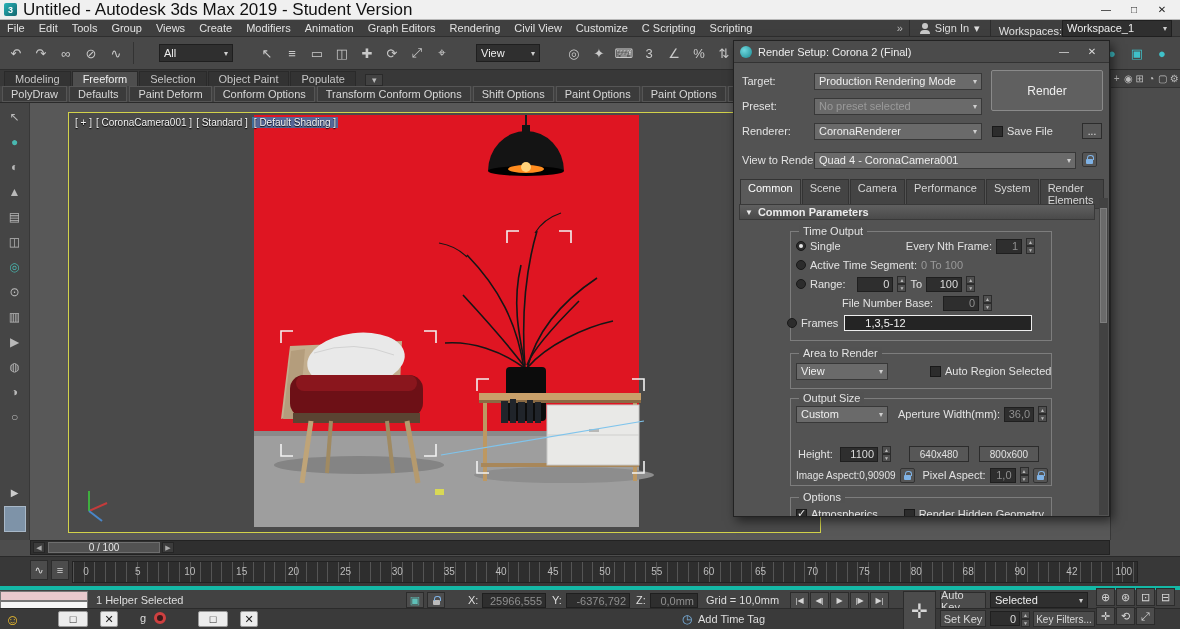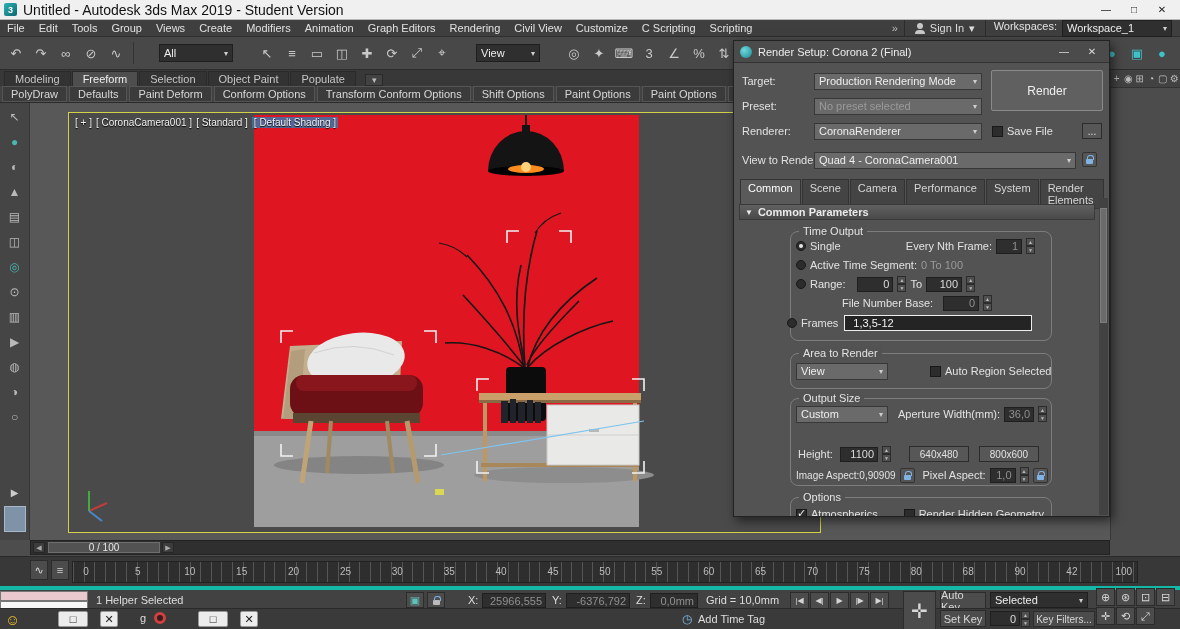--- a/index.html
+++ b/index.html
@@ -1,34 +1,34 @@
 <!DOCTYPE html>
 <html><head>
 <meta charset="utf-8">
 <style>
   *{box-sizing:border-box;margin:0;padding:0}
   html,body{width:1180px;height:629px;overflow:hidden}
   body{position:relative;background:#4d4d4d;font-family:"Liberation Sans",sans-serif;font-size:11px;color:#ddd}
   
   .titlebar{position:absolute;left:0;top:0;width:1180px;height:20px;background:#f0f0f0;color:#111;display:flex;align-items:center;padding:0 4px;gap:6px;border-bottom:1px solid #b8b8b8}
   .app-icon{width:13px;height:13px;background:linear-gradient(135deg,#27b3b8,#14666e);border-radius:2px;display:inline-flex;align-items:center;justify-content:center;color:#fff;font-size:9px;font-weight:bold}
-  .titlebar .title{font-size:14px}
+  .titlebar .title{font-size:17px}
   .win-controls{margin-left:auto;display:flex}
   .win-controls span{width:28px;height:18px;display:flex;align-items:center;justify-content:center;font-size:10px;color:#222}
   
   .menubar{position:absolute;left:0;top:20px;width:1180px;height:17px;background:#3f3f3f;display:flex;align-items:center;border-bottom:1px solid #2e2e2e}
   .menu-items{display:flex;height:100%}
   .menu-item{padding:0 7px;display:flex;align-items:center;color:#e2e2e2;font-size:11px}
   .menubar-right{margin-left:auto;display:flex;align-items:center;height:100%}
   .chev{padding:0 6px;color:#bbb}
   .signin{display:flex;align-items:center;gap:5px;padding:0 10px;border-left:1px solid #2c2c2c;border-right:1px solid #2c2c2c;height:100%}
   .person{width:10px;height:11px;position:relative;display:inline-block}
   .person::before{content:"";position:absolute;top:0;left:2px;width:6px;height:6px;border-radius:50%;background:#c8c8c8}
   .person::after{content:"";position:absolute;bottom:0;left:0;width:10px;height:4px;border-radius:5px 5px 0 0;background:#c8c8c8}
-  .workspaces{display:flex;align-items:flex-start;gap:5px;padding:0 8px}
+  .workspaces{display:flex;align-items:flex-end;padding:0 8px}
   .dd{display:flex;align-items:center;background:#6a6a6a;border:1px solid #383838;color:#eee;padding:0 4px;height:17px;font-size:11px}
   .dd .val{flex:1;white-space:nowrap;overflow:hidden}
   .dd .arr{font-size:8px;color:#cfcfcf;margin-left:5px}
   .dd.dark{background:#2f2f2f;border-color:#1f1f1f}
   
   .maintoolbar{position:absolute;left:0;top:37px;width:1180px;height:33px;background:#484848;display:flex;align-items:center;padding:0 4px;gap:2px;border-bottom:1px solid #2d2d2d}
   .tb-group{display:flex;align-items:center;gap:1px}
   .tb-group.right{margin-left:auto;margin-right:2px}
   .icon-btn{width:24px;height:24px;display:flex;align-items:center;justify-content:center;color:#c9c9c9;font-size:13px;border-radius:2px}
   .icon-btn.teal{color:#3fc1c9}
@@ -70,23 +70,23 @@
   .spin i{flex:1;background:#505050;border:1px solid #2c2c2c;font-size:5px;line-height:5px;color:#bbb;display:flex;align-items:center;justify-content:center;font-style:normal}
   .btn{background:#606060;border:1px solid #8a8a8a;border-radius:2px;color:#efefef;display:flex;align-items:center;justify-content:center}
   .pbtn{background:#575757;border:1px solid #2c2c2c;height:16px;font-size:10px;color:#e0e0e0;display:flex;align-items:center;justify-content:center}
   .radio{width:10px;height:10px;border-radius:50%;background:#2c2c2c;border:1px solid #191919;display:inline-block;position:relative;flex:none}
   .radio.on::after{content:"";position:absolute;inset:2px;border-radius:50%;background:#e6e6e6}
   .chk{width:11px;height:11px;background:#2c2c2c;border:1px solid #191919;display:inline-block;position:relative;flex:none}
   .chk.on::after{content:"✓";position:absolute;top:-3px;left:0px;color:#eee;font-size:11px}
   .rtab{padding:2px 7px;background:#444;border:1px solid #333;border-bottom:none;color:#d6d6d6;margin-right:1px;font-size:11px}
   .rtab.active{background:#5a5a5a;color:#fff}
   .rollout{position:absolute;left:5px;right:14px;height:16px;background:linear-gradient(#606060,#4a4a4a);border:1px solid #393939;display:flex;align-items:center;gap:5px;padding:0 5px;font-weight:bold;color:#ebebeb}
-  .grp{position:absolute;border:1px solid #7d7d7d;border-radius:8px}
+  .grp{position:absolute;border:1px solid #7d7d7d;border-radius:0}
   .grp .gt{position:absolute;top:-7px;left:8px;background:#525252;padding:0 4px;color:#e3e3e3;font-weight:normal}
-  .frames-fld{background:#242424;border:1px solid #eee;color:#f2f2f2;height:16px;display:flex;align-items:center;padding:0 8px}
+  .frames-fld{background:#242424;border:1px solid #eee;color:#f2f2f2;height:16px;display:flex;align-items:center;padding:0 20px}
   .lockb{width:15px;height:15px;background:#555;border:1px solid #333;border-radius:2px;display:flex;align-items:flex-start;justify-content:center}
   .lock-i{width:7px;height:5px;background:#7fb2e5;border-radius:1px;position:relative;margin-top:6px}
   .lock-i::before{content:"";position:absolute;top:-4px;left:1px;width:5px;height:4px;border:1px solid #7fb2e5;border-bottom:none;border-radius:3px 3px 0 0}
   .sb{position:absolute;right:1px;top:157px;bottom:1px;width:9px;background:#424242}
   .sb .thumb{position:absolute;top:10px;height:115px;left:1px;right:1px;background:#6b6b6b;border:1px solid #7e7e7e}
   
   .timeslider-row{position:absolute;left:30px;top:540px;width:1080px;height:15px;background:#2f2f2f;border:1px solid #222}
   .ts-arrow{position:absolute;top:1px;width:12px;height:11px;color:#aaa;font-size:7px;display:flex;align-items:center;justify-content:center;background:#3c3c3c;border:1px solid #262626}
   .ts-handle{position:absolute;left:17px;top:1px;width:112px;height:11px;background:#525252;border:1px solid #6e6e6e;color:#e8e8e8;font-size:10px;display:flex;align-items:center;justify-content:center}
   .ruler-row{position:absolute;left:0px;top:556px;width:1180px;height:30px;background:#383838;border-top:1px solid #2a2a2a}

